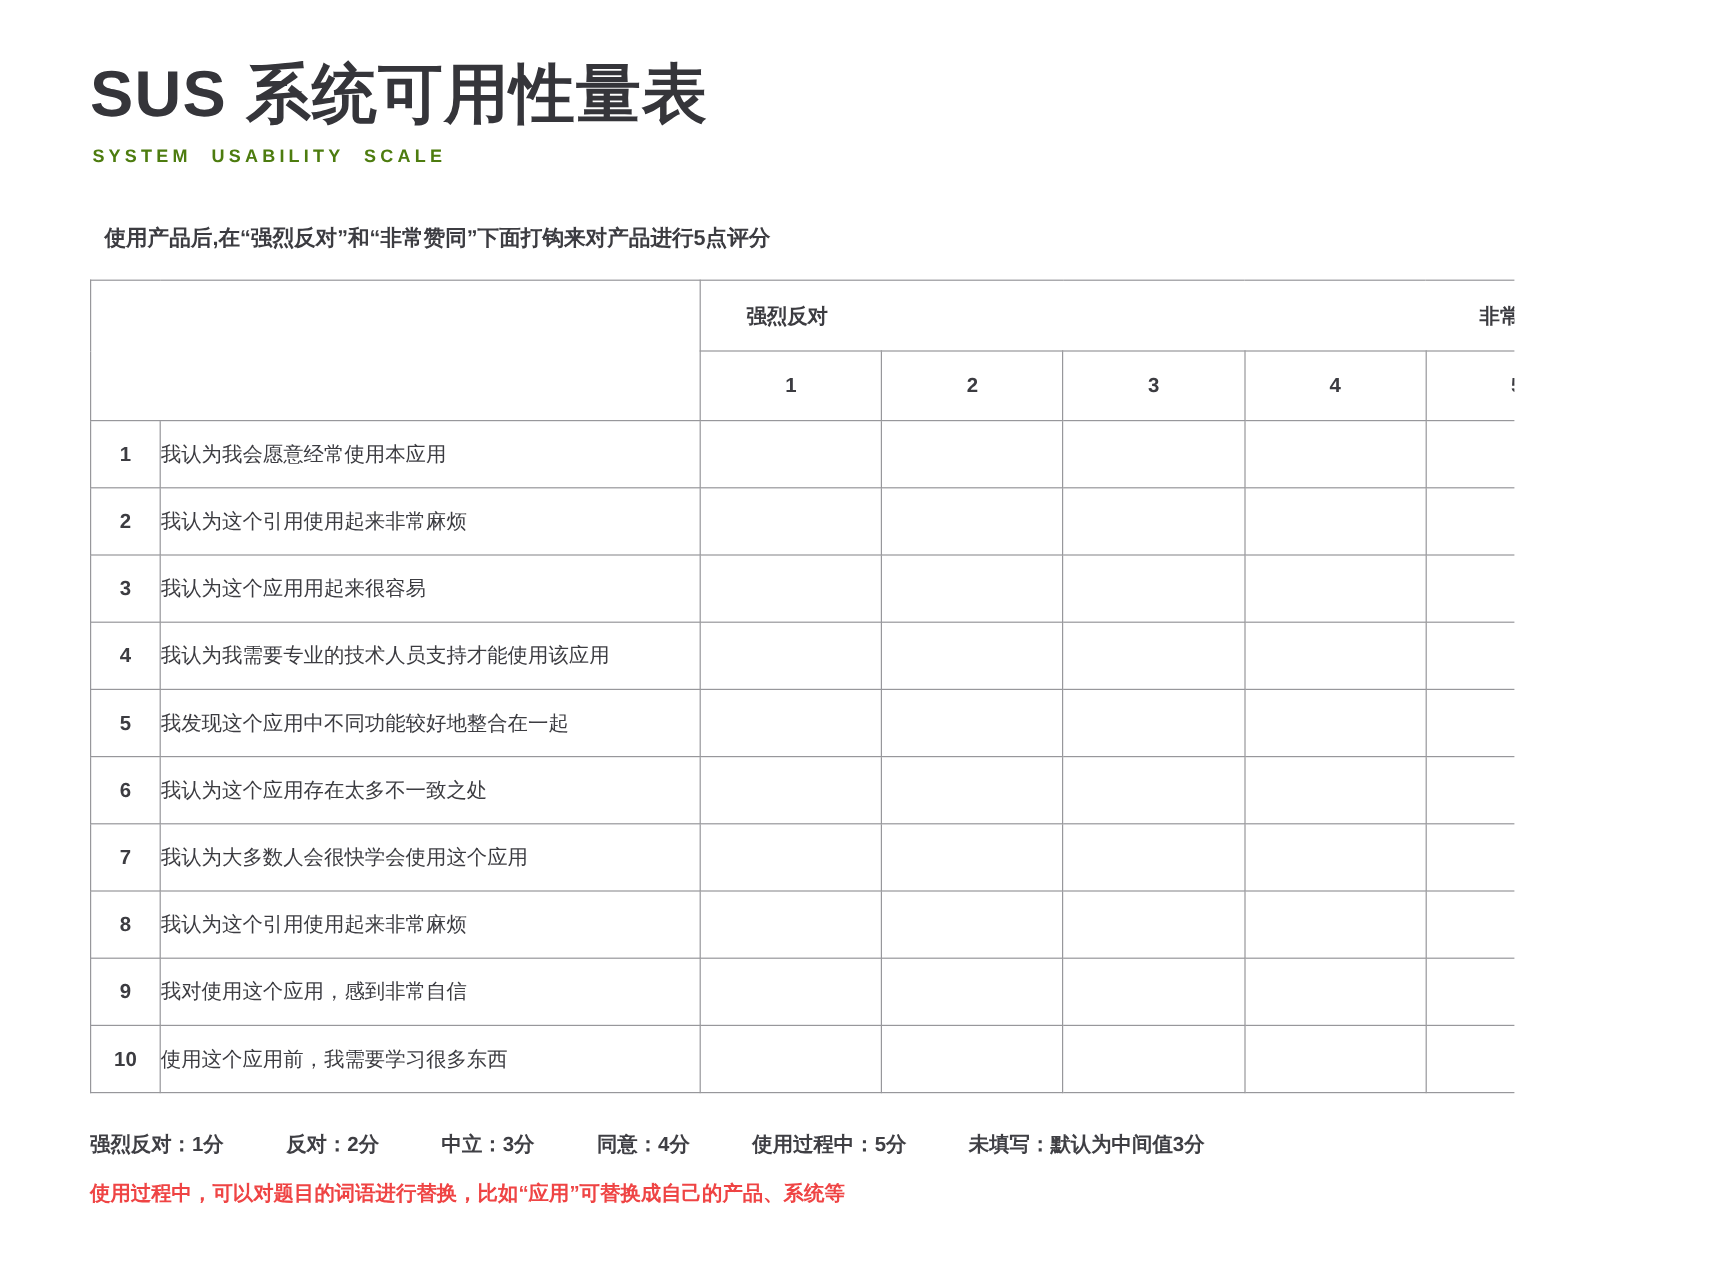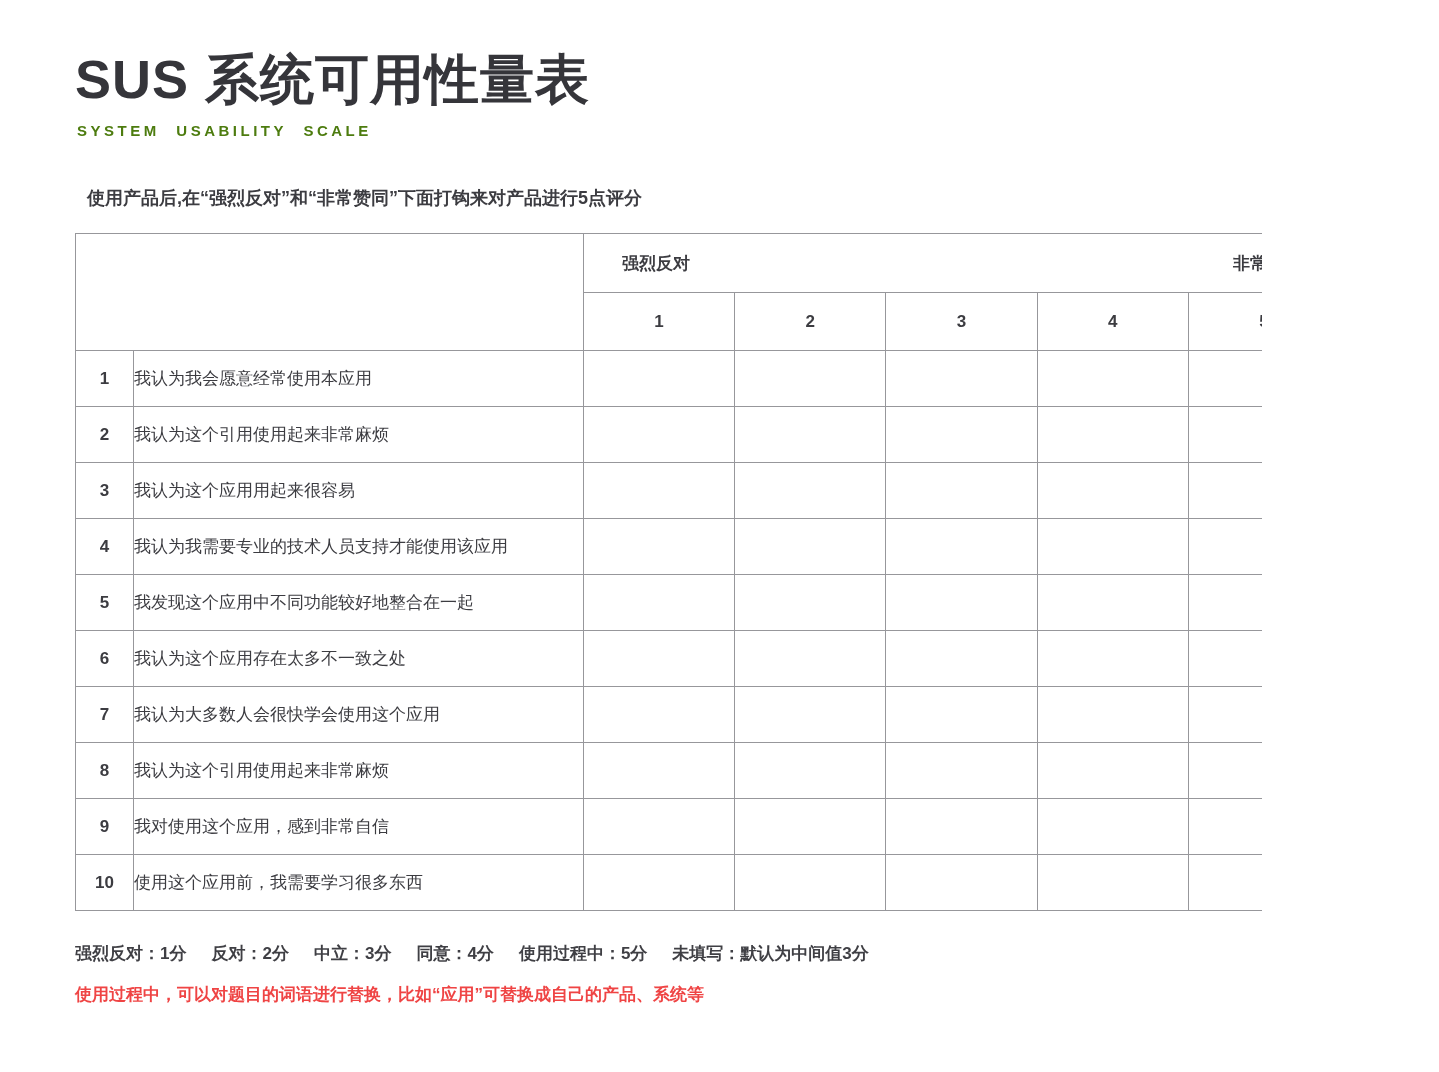--- a/index.html
+++ b/index.html
@@ -84,21 +84,21 @@
     padding-left: 20px;
     font-weight: 400;
   }
   td.score-cell { background: #ffffff; }
   
   .footer-scoring {
     position: absolute;
     left: 75px;
     top: 942px;
     display: flex;
-    gap: 25px;
+    gap: 52px;
     font-size: 17px;
     font-weight: 600;
     color: #3f3f44;
     white-space: nowrap;
   }
   .footer-note {
     position: absolute;
     left: 75px;
     top: 983px;
     font-size: 17px;

